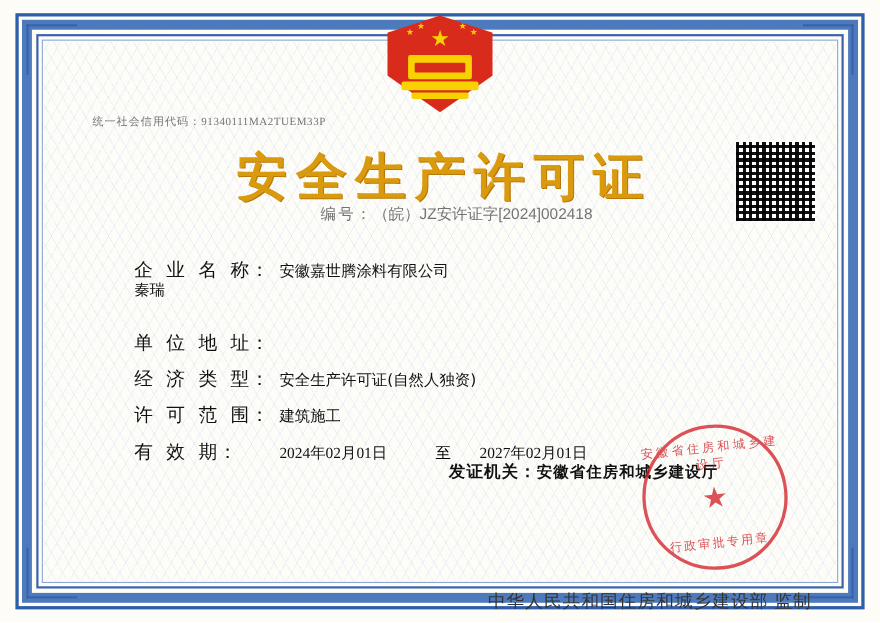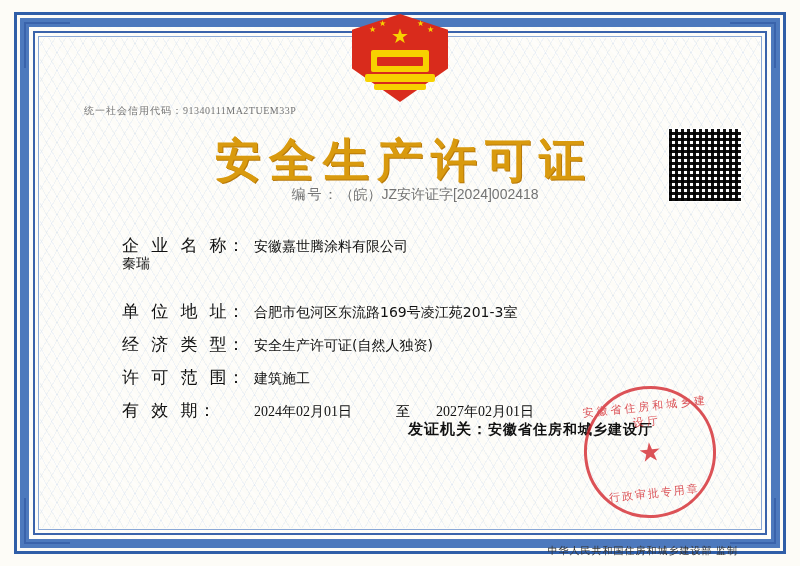--- a/index.html
+++ b/index.html
@@ -285,24 +285,23 @@
     color: #d3232a;
     font-size: 11px;
     letter-spacing: 2px;
   }
 
   
   .footer {
     position: absolute;
     right: 62px;
     bottom: 8px;
-    font-size: 10px;
+    font-size: 16px;
     color: #333;
     letter-spacing: 1px;
-    font-family: Liberation Serif, serif;
   }
 </style>
 </head>
 <body>
 
 <div class="certificate">
 
   <div class="frame-outer"></div>
   <div class="frame-mid"></div>
   <div class="frame-inner"></div>
@@ -343,21 +342,20 @@
   <div class="fields">
     <div class="field-row">
       <div class="field-label">企 业 名 称：</div>
       <div class="field-value">安徽嘉世腾涂料有限公司</div>
     </div>
     <div class="field-row">
       <div class="field-value">秦瑞</div>
     </div>
     <div class="field-row">
       <div class="field-label">单 位 地 址：</div>
-      <div class="field-value">合肥市包河区东流路169号凌江苑201-3室</div>
     </div>
     <div class="field-row">
       <div class="field-label">经 济 类 型：</div>
       <div class="field-value">安全生产许可证(自然人独资)</div>
     </div>
     <div class="field-row">
       <div class="field-label">许 可 范 围：</div>
       <div class="field-value">建筑施工</div>
     </div>
     <div class="field-row validity">

